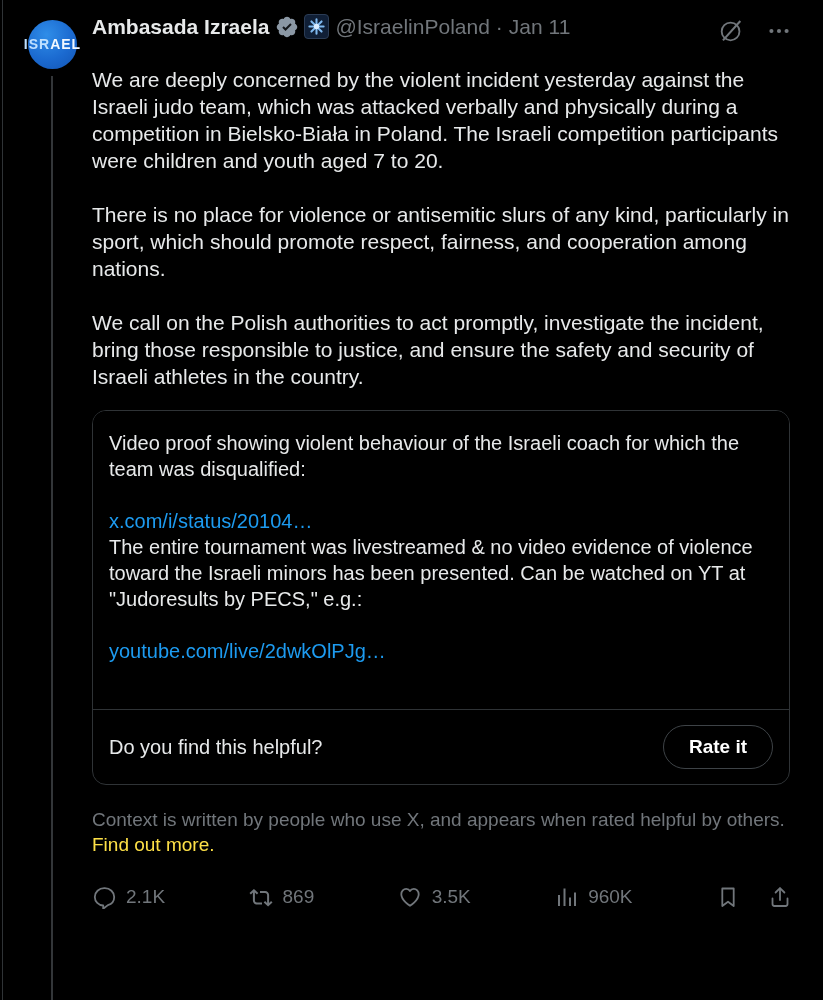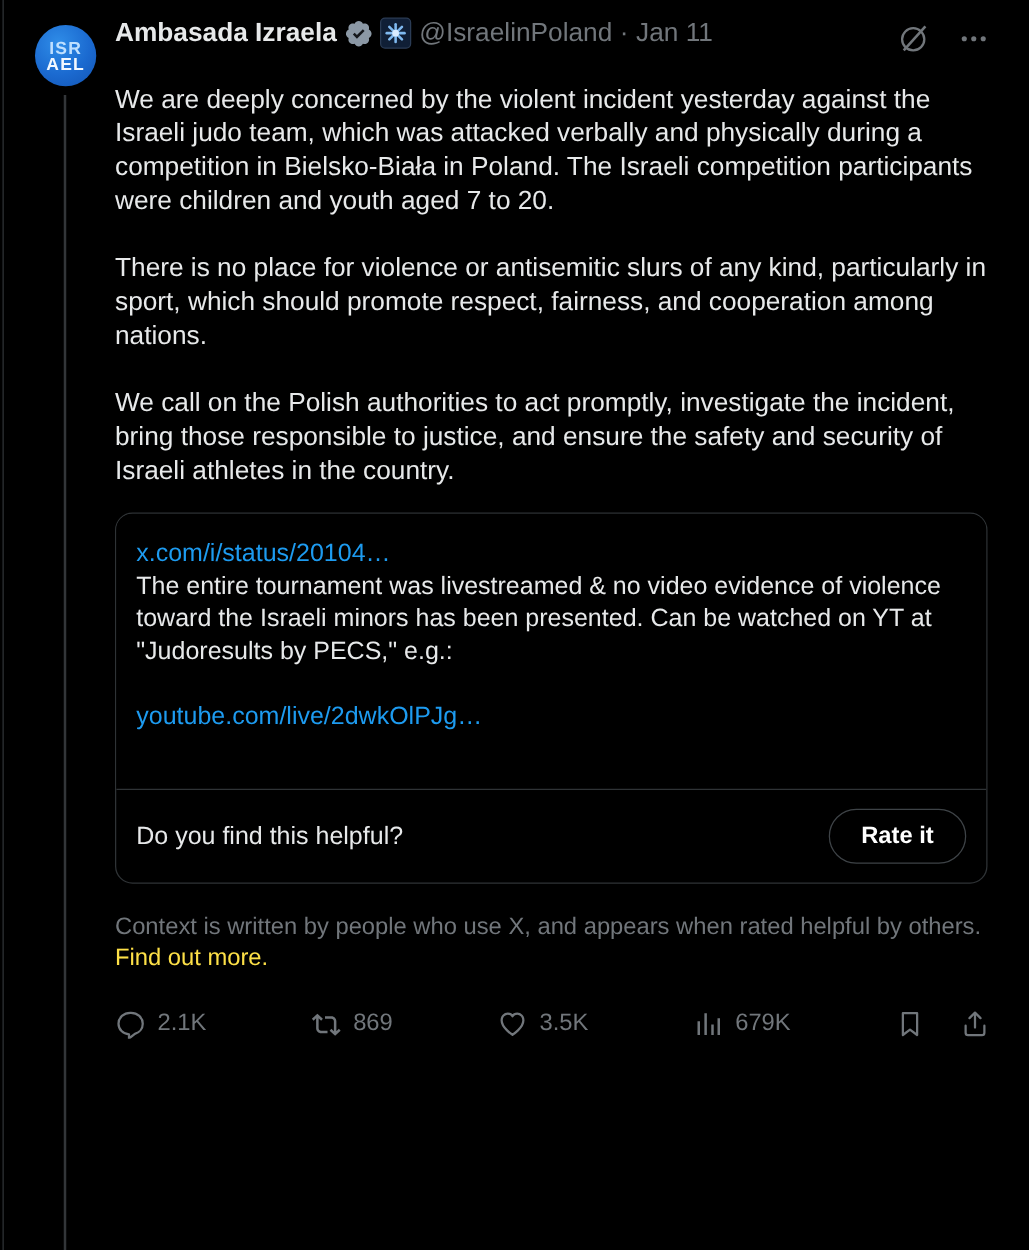--- a/index.html
+++ b/index.html
@@ -4,21 +4,21 @@
 <style>
   * { margin:0; padding:0; box-sizing:border-box; }
   html,body { width:823px; height:1000px; background:#000; overflow:hidden;
     font-family:"Liberation Sans", sans-serif; -webkit-font-smoothing:antialiased; }
   .page { position:relative; width:823px; height:1000px; background:#000; }
   .left-edge { position:absolute; left:2px; top:0; bottom:0; width:1px; background:#2f3336; }
   .thread-line { position:absolute; left:51px; top:76px; bottom:0; width:2px; background:#333639; }
 
   .avatar { position:absolute; left:28px; top:20px; width:49px; height:49px; border-radius:50%;
     background:radial-gradient(circle at 38% 30%, #2f8de8 0%, #1b6ad0 55%, #1254b4 100%);
-    display:flex; flex-direction:column; align-items:center; justify-content:center;
+    display:flex; flex-direction:row; align-items:center; justify-content:center;
     font-weight:bold; line-height:13px; letter-spacing:1px; cursor:pointer; }
   .avatar .l1 { color:#bfe0ff; font-size:14px; }
   .avatar .l2 { color:#f2f8ff; font-size:14px;text-align:right; }
 
   .content { position:absolute; left:92px; top:14px; width:700px; }
 
   .head-row { display:flex; align-items:flex-start; justify-content:space-between; height:40px; }
   .who { display:flex; align-items:center; gap:6px; font-size:21px; flex-wrap:nowrap; }
   .name { color:#e7e9ea; font-weight:bold; cursor:pointer; }
   .badge-wrap { display:flex; align-items:center; gap:5px; }
@@ -111,20 +111,21 @@
     </div>
 
     <div class="body-text">
       <p>We are deeply concerned by the violent incident yesterday against the Israeli judo team,  which was attacked verbally and physically during a competition in Bielsko-Biała in Poland. The Israeli competition participants were children and youth aged 7 to 20.</p>
       <p>There is no place for violence or antisemitic slurs of any kind, particularly in sport, which should promote respect, fairness, and cooperation among nations.</p>
       <p>We call on the Polish authorities to act promptly, investigate the incident, bring those responsible to justice, and ensure the safety and security of Israeli athletes in the country.</p>
     </div>
 
     <div class="note">
       <div class="note-body">
+        <div class="np">Video proof showing violent behaviour of the Israeli coach for which the team was disqualified:</div>
         <div class="gap"><a class="note-link">x.com/i/status/20104…</a></div>
         <div class="np">The entire tournament was livestreamed &amp; no video evidence of violence toward the Israeli minors has been presented. Can be watched on YT at "Judoresults by PECS," e.g.:</div>
         <div><a class="note-link">youtube.com/live/2dwkOlPJg…</a></div>
       </div>
       <div class="note-foot">
         <span class="helpful-q">Do you find this helpful?</span>
         <button class="rate-btn">Rate it</button>
       </div>
     </div>
 
@@ -160,21 +161,21 @@
       </div>
       <div class="act">
         <span>
           <svg width="24" height="24" viewBox="0 0 24 24" stroke="#71767b" stroke-width="2" stroke-linecap="square">
             <line x1="5" y1="20" x2="5" y2="11"></line>
             <line x1="10.5" y1="20" x2="10.5" y2="4.5"></line>
             <line x1="16" y1="20" x2="16" y2="13.5"></line>
             <line x1="21" y1="20" x2="21" y2="8.5"></line>
           </svg>
         </span>
-        <span>679K</span>
+        <span>960K</span>
       </div>
       <div class="right-acts">
         <div class="act">
           <span>
             <svg width="24" height="24" viewBox="0 0 24 24" fill="none" stroke="#71767b" stroke-width="1.8" stroke-linejoin="round">
               <path d="M6.3 3.5h11.4V21l-5.7-4.3L6.3 21V3.5z"></path>
             </svg>
           </span>
         </div>
         <div class="act">

